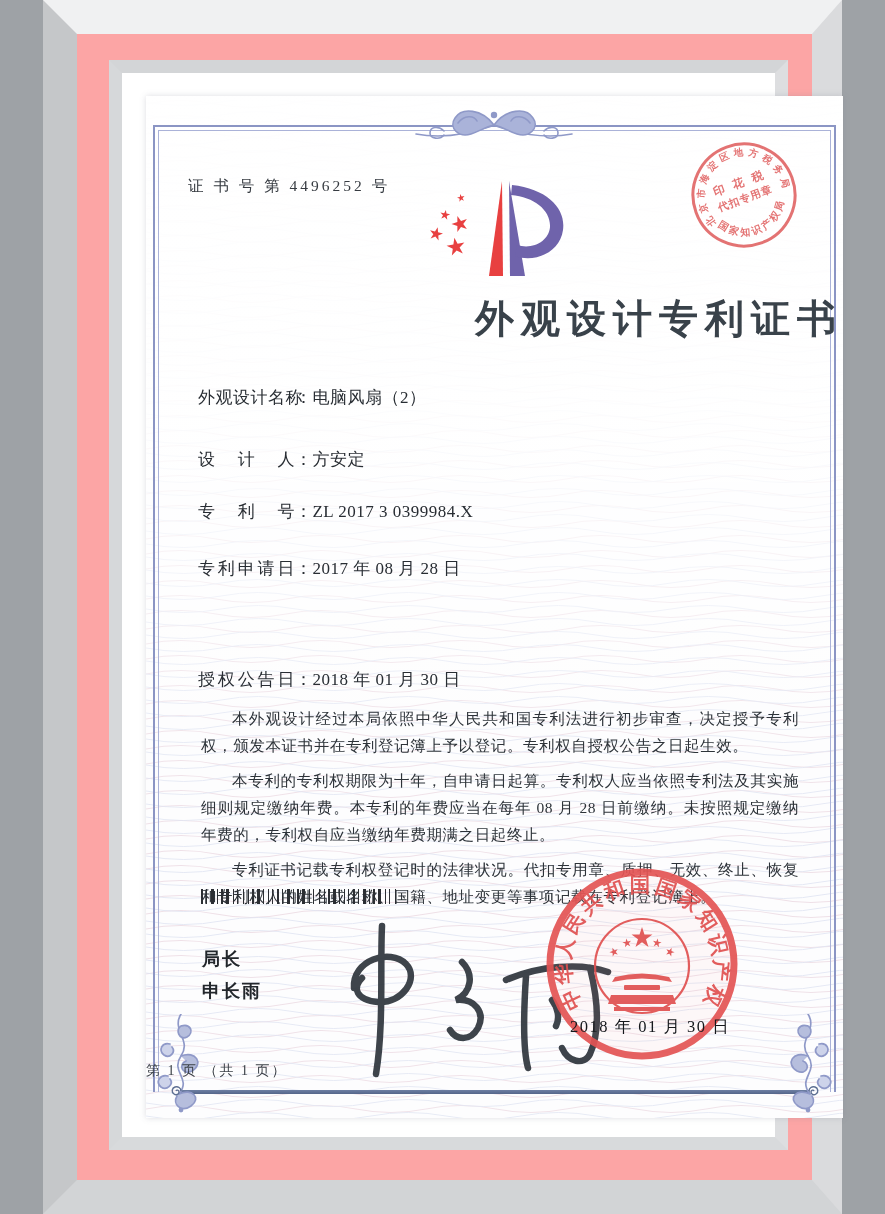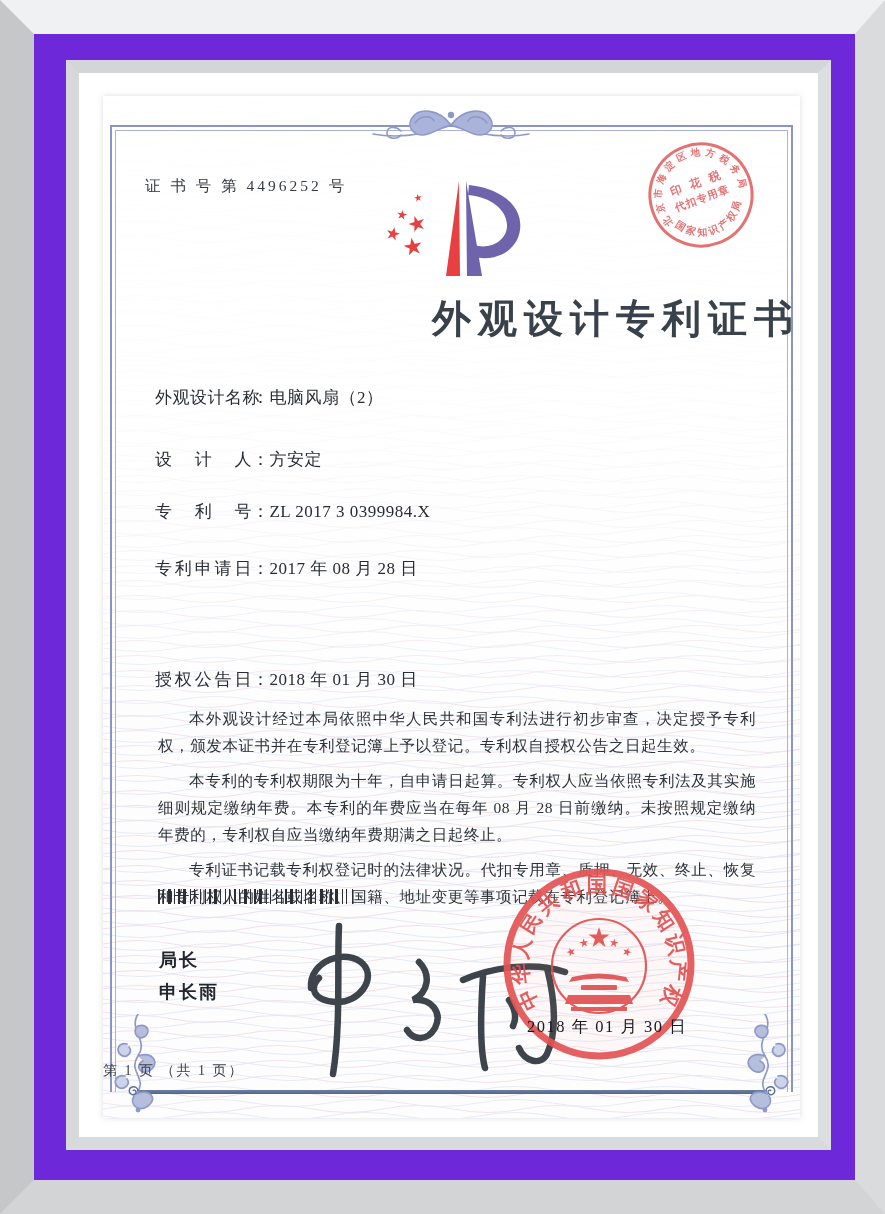--- a/index.html
+++ b/index.html
@@ -1,19 +1,19 @@
 <!DOCTYPE html>
 <html><head>
 <meta charset="utf-8">
 <style>
   html,body{margin:0;padding:0;background:#9ea2a6;}
   *{box-sizing:border-box;}
   .photo{
-    position:relative;width:885px;height:1214px;margin:0 auto;
-    background:#6d28d9;
+    position:relative;width:799px;height:1214px;margin:0 auto;
+    background:#fca5a5;
     border-style:solid;border-width:34px 30px 34px 34px;
     border-color:#f0f1f2 #dadbdd #d2d4d6 #c5c7c9;
     font-family:"Liberation Serif","DejaVu Serif",serif;
   }
   .inner-bevel{
     position:absolute;left:32px;top:26px;right:24px;bottom:30px;
     border:13px solid;border-color:#d3d5d7 #dddee0 #d8dadc #d6d8da;
     background:#ffffff;
   }
   .paper{
@@ -43,21 +43,21 @@
   .field-row{position:absolute;left:52px;font-size:17px;color:#282d33;
     letter-spacing:.5px;white-space:nowrap;}
   .field-label{display:inline-block;width:5.7em;text-align:justify;text-align-last:justify;}
   .f0{top:290px}.f1{top:352px}.f2{top:404px}.f3{top:461px}.f4{top:516px}.f5{top:572px}
   .paragraphs{position:absolute;left:47px;top:601px;width:614px;
     font-size:15.5px;line-height:27px;color:#2d3339;letter-spacing:.6px;
     text-align:justify;}
   .paragraphs p{margin:8px;text-indent:2em;}
   .barcode{position:absolute;left:55px;top:793px;}
   .officials{position:absolute;left:56px;top:848px;
-    font-family:Liberation Sans, sans-serif;
+    font-family:Liberation Mono, monospace;
     font-size:18px;font-weight:bold;color:#23272c;letter-spacing:2px;line-height:32px;}
   .signature{position:absolute;left:148px;top:800px;}
   .seal{position:absolute;left:396px;top:768px;opacity:.92;}
   .seal-date{position:absolute;left:424px;top:920px;font-size:16.5px;
     color:#15181c;letter-spacing:1.5px;white-space:nowrap;}
   .footer-page{position:absolute;left:0;right:0;top:966px;text-align:left;
     font-size:14px;color:#3a3f46;letter-spacing:2px;}
   .curl{position:absolute;top:989px;}
   .curl.left{left:24px;}
   .curl.right{right:23px;transform:scaleX(-1);}

